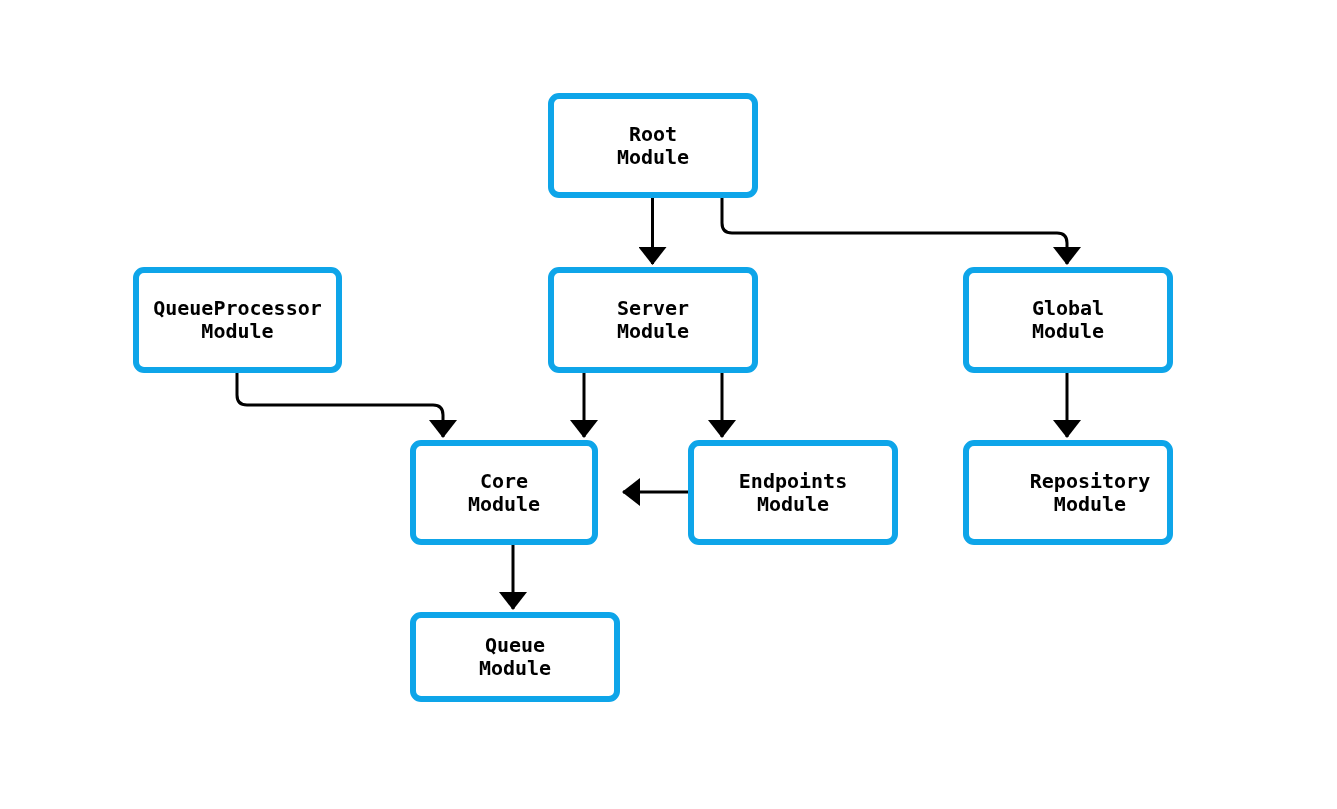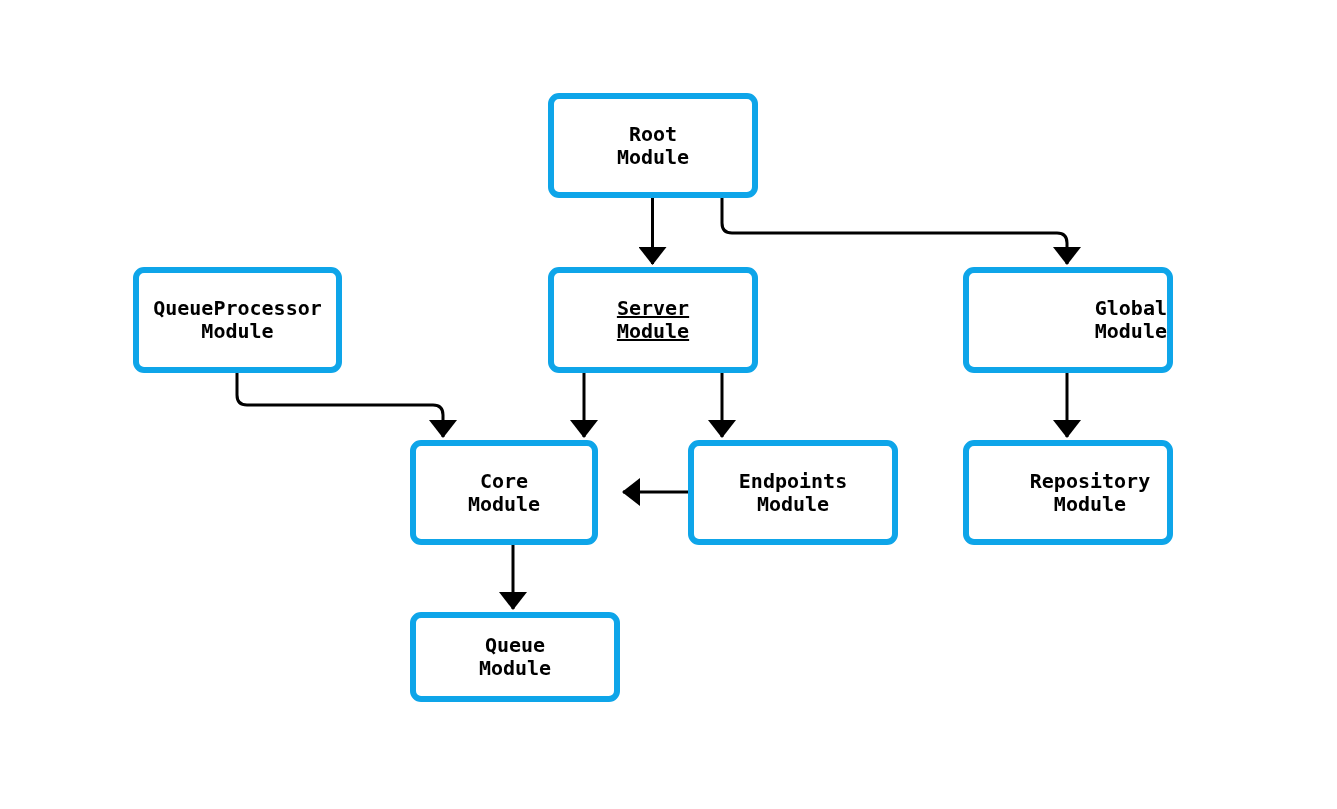--- a/index.html
+++ b/index.html
@@ -78,26 +78,26 @@
   <div class="node" style="left:548px; top:93px; width:210px; height:105px;">
     <span class="node-label">Root
 Module</span>
   </div>
 
   <div class="node" style="left:133px; top:267px; width:209px; height:106px;">
     <span class="node-label">QueueProcessor
 Module</span>
   </div>
 
-  <div class="node" style="left:548px; top:267px; width:210px; height:106px;text-decoration:underline;">
+  <div class="node" style="left:548px; top:267px; width:210px; height:106px;">
     <span class="node-label">Server
 Module</span>
   </div>
 
-  <div class="node" style="left:963px; top:267px; width:210px; height:106px;justify-content:flex-end;">
+  <div class="node" style="left:963px; top:267px; width:210px; height:106px;">
     <span class="node-label">Global
 Module</span>
   </div>
 
   <div class="node" style="left:410px; top:440px; width:188px; height:105px;">
     <span class="node-label">Core
 Module</span>
   </div>
 
   <div class="node" style="left:688px; top:440px; width:210px; height:105px;align-items:center;">

